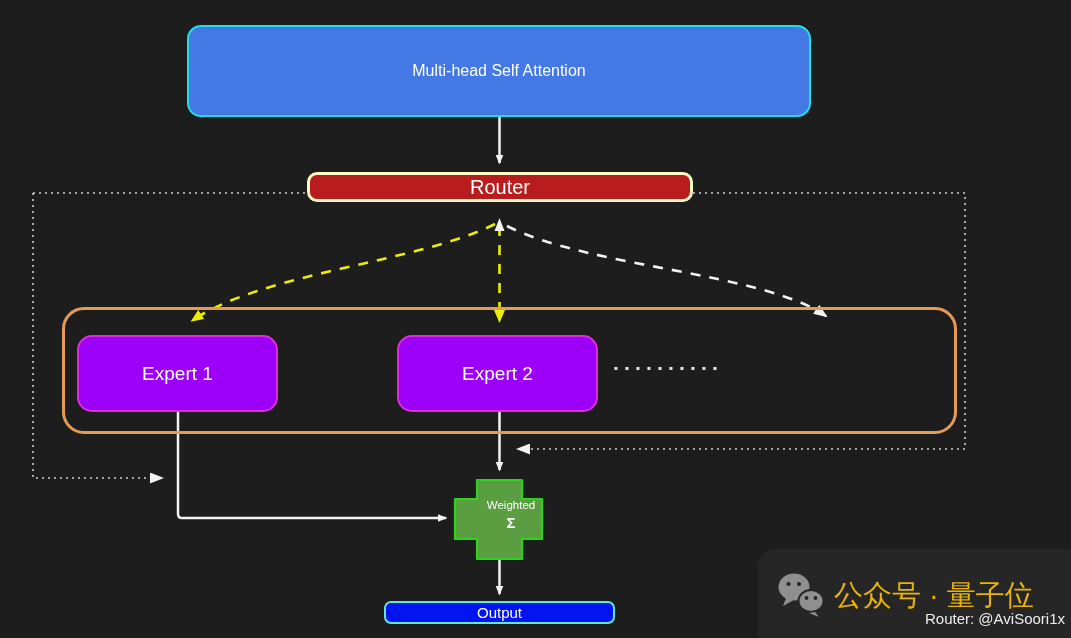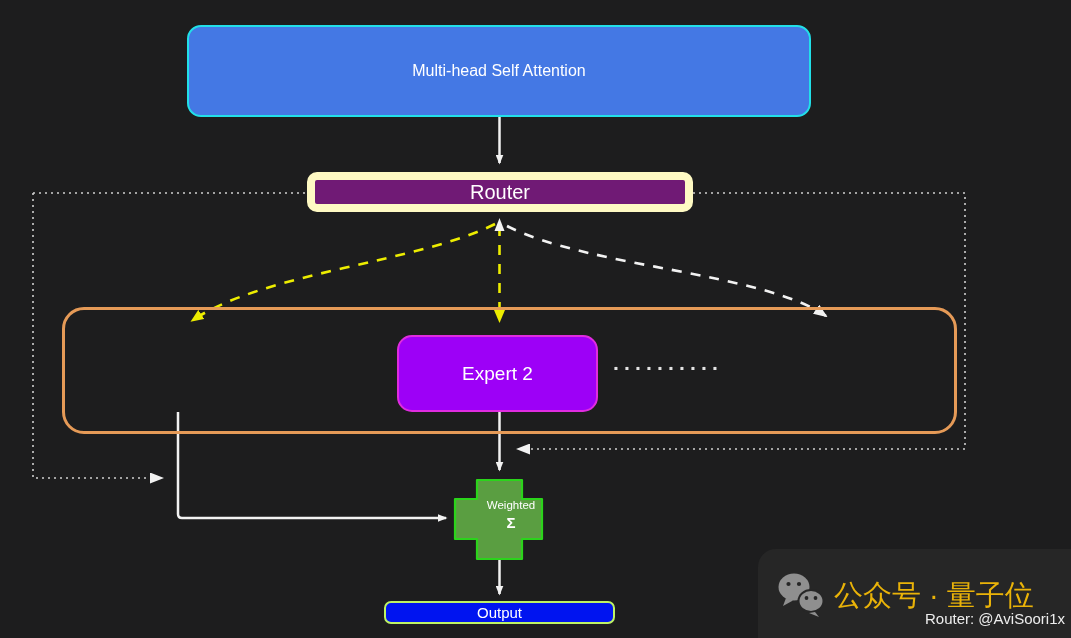--- a/index.html
+++ b/index.html
@@ -1,32 +1,32 @@
 <!DOCTYPE html>
 <html><head>
 <meta charset="utf-8">
 <style>
   html,body{margin:0;padding:0;background:#1d1d1e;}
   body{font-family:"Liberation Sans",sans-serif;}
   .canvas{position:relative;width:1071px;height:638px;background:#1d1d1e;overflow:hidden;}
   .edges{position:absolute;left:0;top:0;width:1071px;height:638px;}
   .node{position:absolute;box-sizing:border-box;display:flex;align-items:center;justify-content:center;color:#fff;text-align:center;}
   .attention{left:187px;top:25px;width:624px;height:92px;background:#4478e4;border:2px solid #22dfe8;border-radius:14px;font-size:16px;}
-  .router{left:307px;top:172px;width:386px;height:40px;background:#701a75;border:8px solid #fef9c3;border-radius:10px;font-size:20px;}
+  .router{left:307px;top:172px;width:386px;height:30px;background:#b91c1c;border:3px solid #fef9c3;border-radius:10px;font-size:20px;}
   .experts-group{left:62px;top:307px;width:895px;height:127px;background:transparent;border:3px solid #e59a57;border-radius:22px;}
   .expert{width:201px;height:77px;background:#9d00f7;border:2px solid #e02ce0;border-radius:15px;font-size:19px;top:335px;}
   .expert1{left:77px;}
   .expert2{left:397px;text-align:center;}
   .expertn{left:732px;}
   .expertn .var{font-style:italic;font-weight:bold;margin-left:5px;}
   .ellipsis{position:absolute;left:612px;top:356px;width:112px;color:#e3e3e3;font-size:21px;font-weight:bold;letter-spacing:4px;text-align:center;}
   .sum-label{position:absolute;left:455px;top:498px;width:88px;color:#fff;text-align:center;line-height:1.25;padding-left:12px;}
   .sum-label .l1{font-size:11.5px;display:block;}
   .sum-label .l2{font-size:15px;font-weight:bold;display:block;margin-top:2px;}
-  .output{left:384px;top:601px;width:231px;height:23px;background:#0014f0;border:2px solid #bef264;border-radius:7px;font-size:15px;}
+  .output{left:384px;top:601px;width:231px;height:23px;background:#0014f0;border:2px solid #5eead4;border-radius:7px;font-size:15px;}
   .wm-panel{position:absolute;left:758px;top:549px;width:313px;height:89px;background:#262626;border-radius:18px 0 0 0;}
   .wm-icon{position:absolute;left:776px;top:571px;width:52px;height:46px;}
   .wm-account{position:absolute;left:834px;top:576px;width:230px;color:#eab308;font-size:29px;white-space:nowrap;}
   .wm-github{position:absolute;right:6px;top:610px;width:300px;text-align:right;color:#ededed;font-size:15px;}
   .wm-github .handle{font-weight:normal;}
 </style>
 </head>
 <body>
 
 <div class="canvas">
@@ -70,20 +70,23 @@
   <div class="node attention">
     <span>Multi-head Self Attention</span>
   </div>
 
   <div class="node router">
     <span>Router</span>
   </div>
 
   <div class="node experts-group"></div>
 
+  <div class="node expert expert1">
+    <span>Expert 1</span>
+  </div>
 
   <div class="node expert expert2">
     <span>Expert 2</span>
   </div>
 
 
   <div class="ellipsis">··········</div>
 
   <div class="sum-label">
     <span class="l1">Weighted</span>

